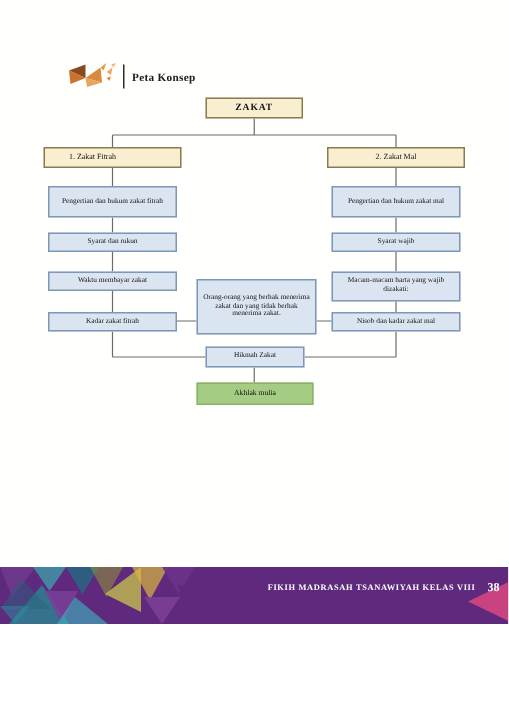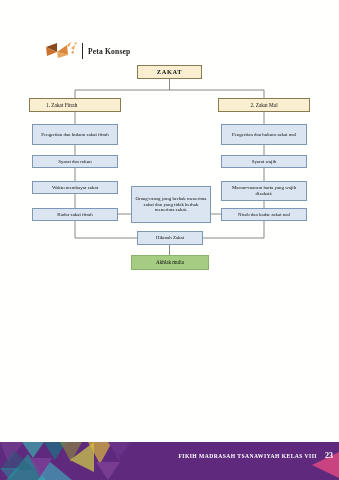--- a/index.html
+++ b/index.html
@@ -2,21 +2,21 @@
 <html><head>
 <meta charset="utf-8">
 <style>
   * { box-sizing: border-box; margin: 0; padding: 0; }
   html, body {
     width: 339px; height: 480px;
     background: #ffffff;
     font-family: "Liberation Serif", serif;
     overflow: hidden;
   }
-  .page { position: relative; width: 339px; height: 480px; background: #fffffd; }
+  .page { position: relative; width: 339px; height: 416px; background: #fffffd; }
 
   
   .header { position: absolute; left: 45px; top: 40px; display: flex; align-items: center; height: 22px; }
   .konsep-icon { width: 34px; height: 20px; display: block; }
   .header-divider { width: 1px; height: 16px; background: #2b2b2b; margin: 0 5px 0 3px; }
   .header-title { font-size: 7.5px; font-weight: bold; color: #1a1a1a; letter-spacing: .2px; white-space: nowrap; }
 
   
   .diagram { position: absolute; left: 0; top: 0; width: 339px; height: 300px; }
   .lines { position: absolute; left: 0; top: 0; width: 339px; height: 300px; }
@@ -178,16 +178,16 @@
         <polygon points="88,10 112,10 100,32" fill="#d8b63f" opacity="0.7"></polygon>
         <polygon points="96,30 120,30 108,48" fill="#7b3e93" opacity="0.9"></polygon>
         <polygon points="108,10 130,10 119,28" fill="#6a3189" opacity="0.95"></polygon>
         <polygon points="14,18 34,38 0,38" fill="#25647c" opacity="0.45"></polygon>
         <polygon points="0,36 20,36 10,48" fill="#2a8fa0" opacity="0.5"></polygon>
         <polygon points="118,22 138,22 128,40" fill="#5f2a7e" opacity="0.9"></polygon>
         <polygon points="339,20 312,33 339,46" fill="#c8437f"></polygon>
       </g>
     </svg>
     <div class="footer-text">FIKIH MADRASAH TSANAWIYAH KELAS VIII</div>
-    <div class="footer-page">23</div>
+    <div class="footer-page">38</div>
   </div>
 
 </div>
 
 </body></html>

